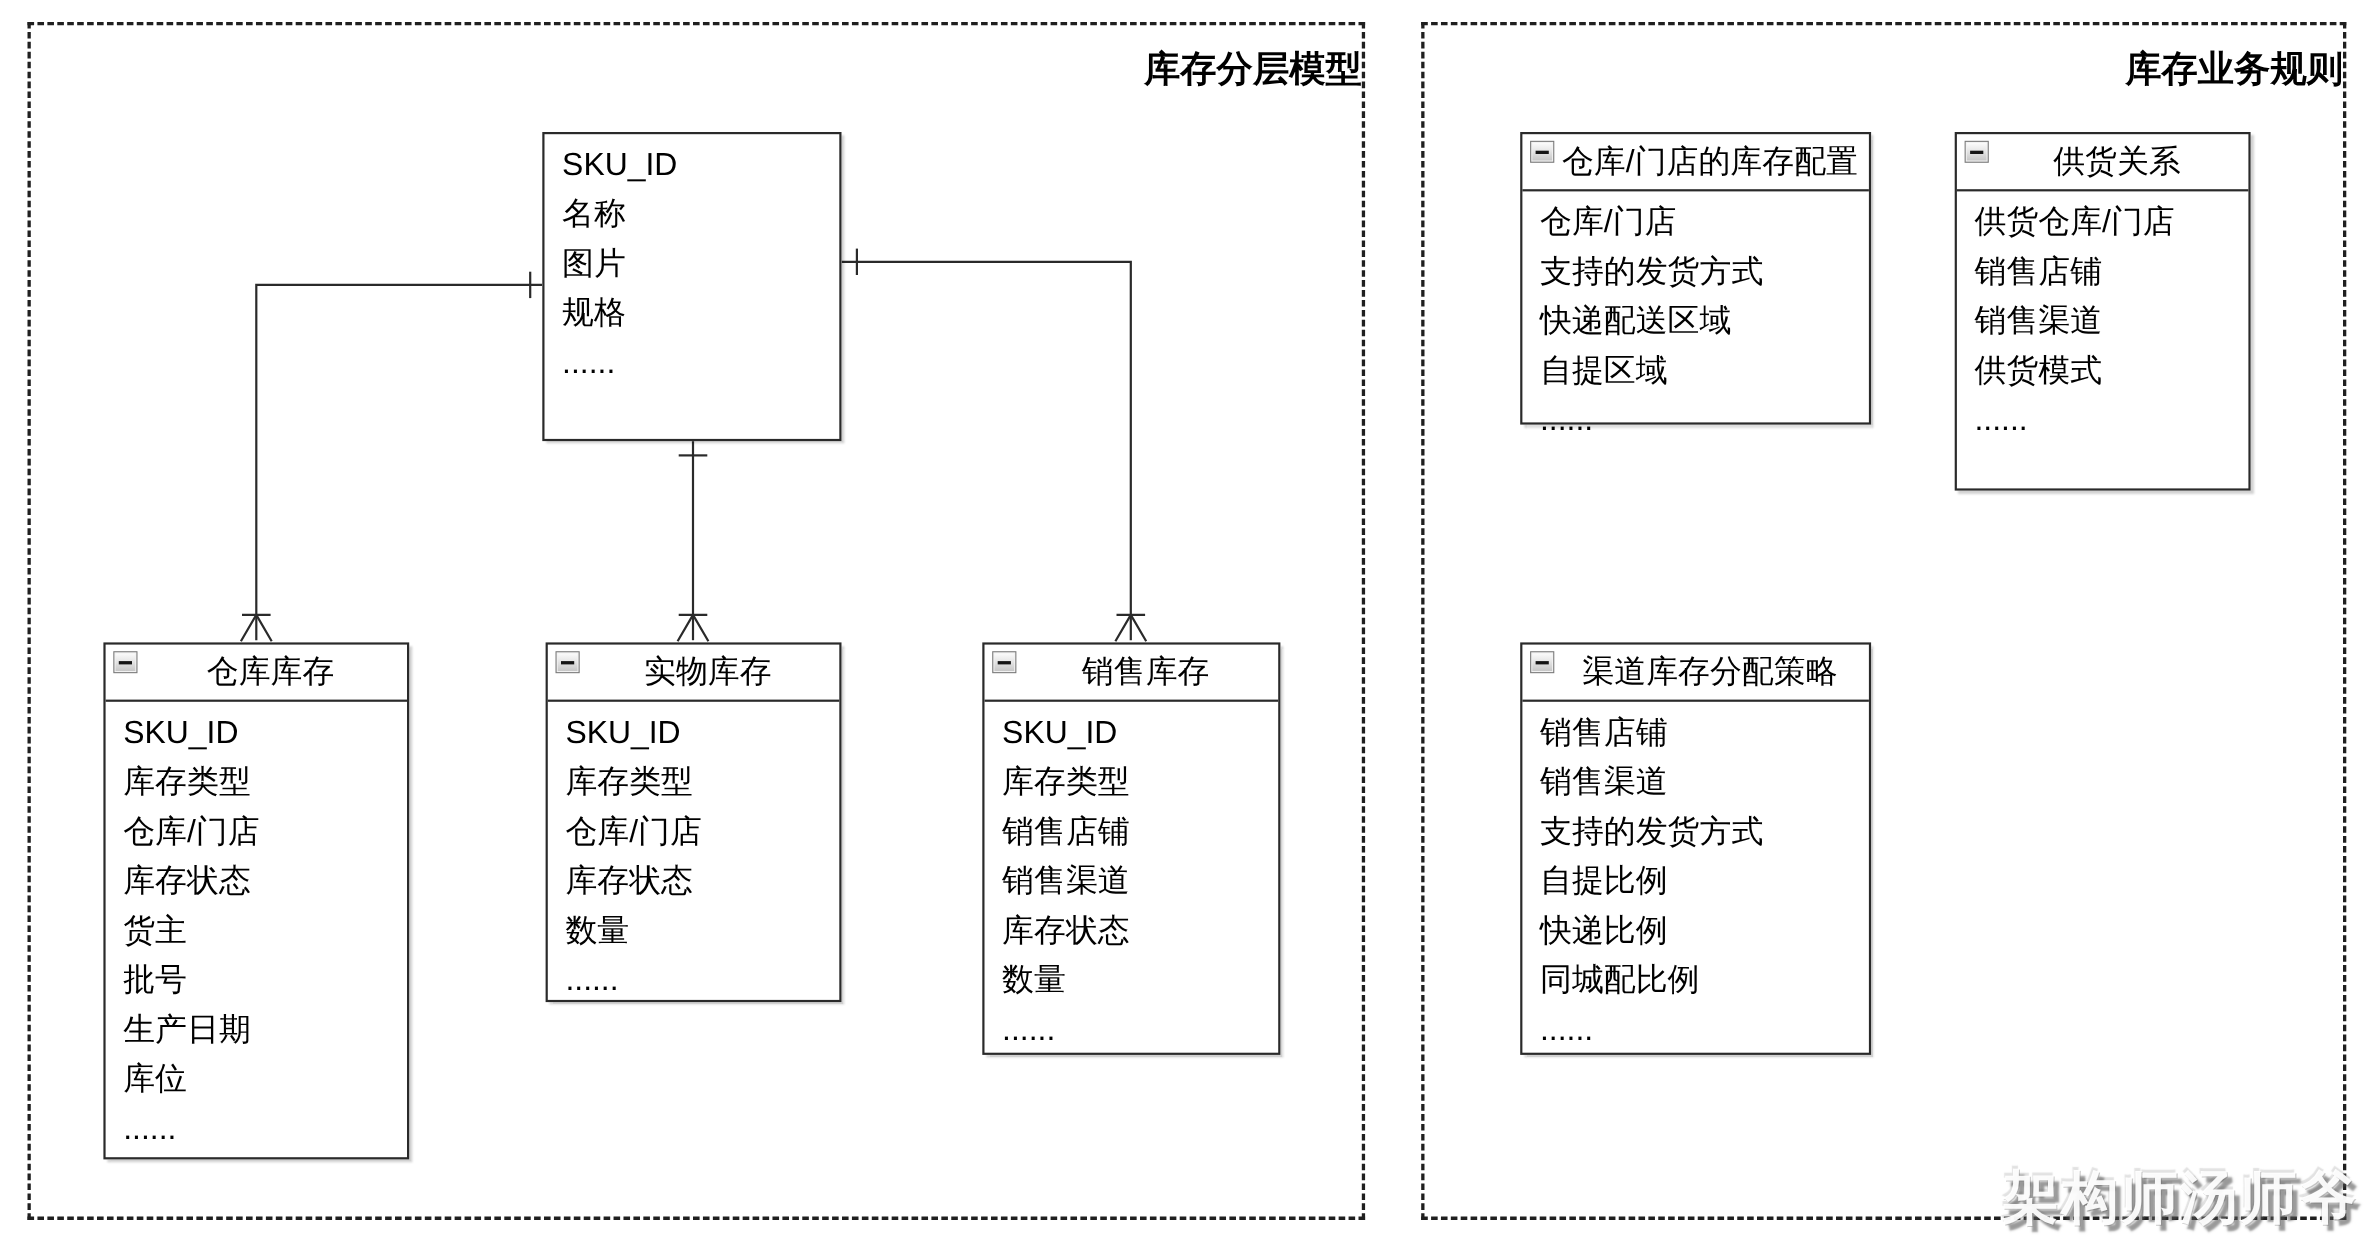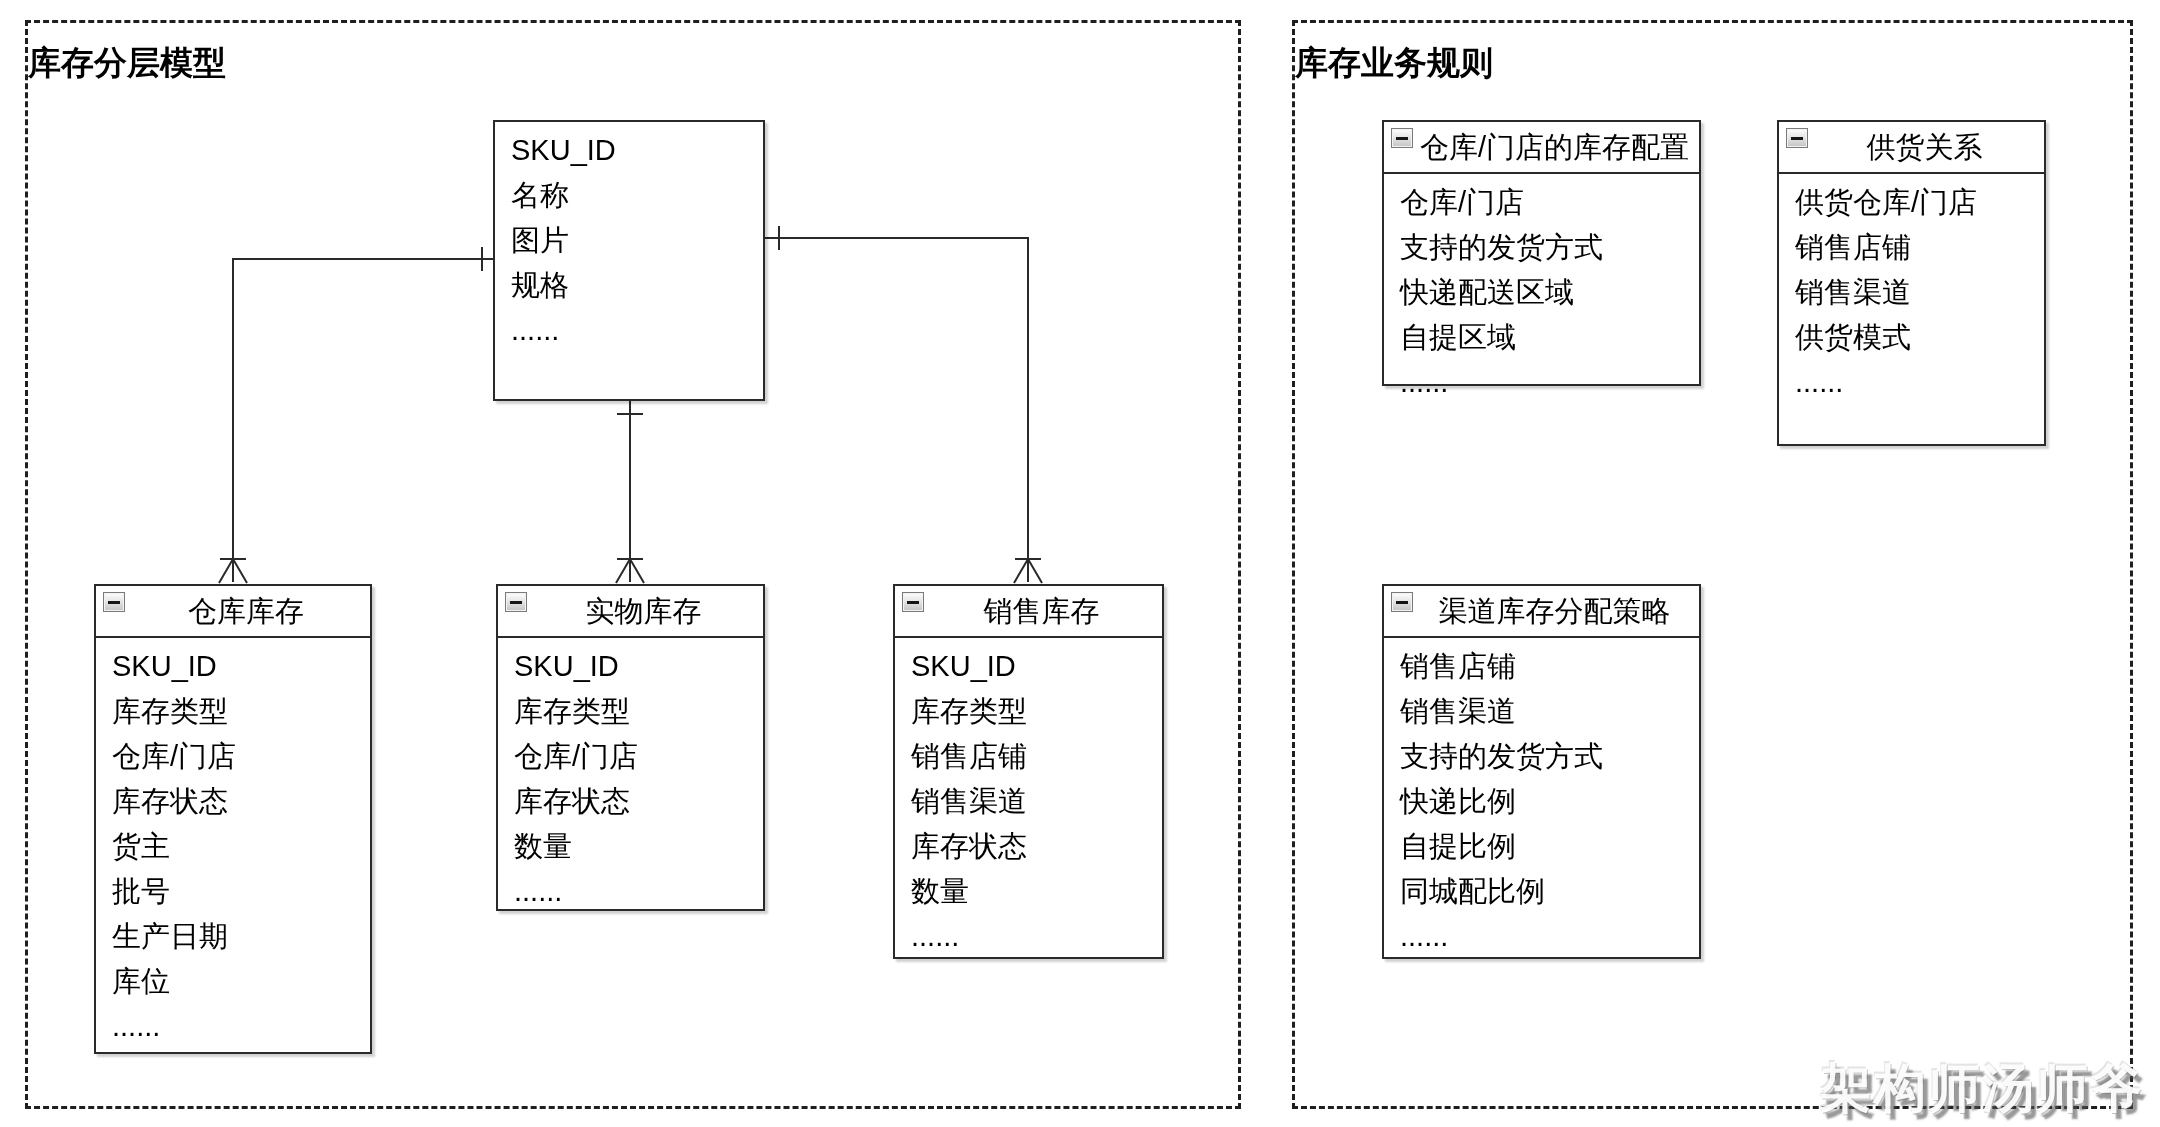--- a/index.html
+++ b/index.html
@@ -6,21 +6,21 @@
   #canvas{
     position:relative;width:2160px;height:1127px;overflow:hidden;
     background:#ffffff;color:#000;
     font-family:"Liberation Sans","DejaVu Sans",sans-serif;
   }
   .panel{position:absolute;border:3px dashed #1f1f1f;background:transparent;}
   #panel-left{left:25px;top:20px;width:1210px;height:1083px;}
   #panel-right{left:1292px;top:20px;width:835px;height:1083px;}
   .panel-title{
     position:absolute;top:20px;left:0;width:100%;margin:0;
-    text-align:left;font-size:33px;font-weight:bold;line-height:40px;color:#000;
+    text-align:right;font-size:33px;font-weight:bold;line-height:40px;color:#000;
   }
   
   .entity{
     position:absolute;background:#ffffff;border:2px solid #2a2a2a;
     box-sizing:border-box;box-shadow:3px 3px 2px rgba(0,0,0,0.18);z-index:2;
   }
   .e-header{
     position:relative;height:50px;border-bottom:2px solid #2a2a2a;
     text-align:center;font-size:29px;line-height:50px;white-space:nowrap;
   }
@@ -187,22 +187,22 @@
     <div class="e-header">
       <span class="collapse">
           <span class="bar"></span>
         </span>
       <span class="e-title">渠道库存分配策略</span>
     </div>
     <div class="e-body">
       <div>销售店铺</div>
       <div>销售渠道</div>
       <div>支持的发货方式</div>
+      <div>自提比例</div>
       <div>快递比例</div>
-      <div>自提比例</div>
       <div>同城配比例</div>
       <div>......</div>
     </div>
   </div>
 
   <div class="watermark">架构师汤师爷</div>
 
 </div>
 
 </body></html>

